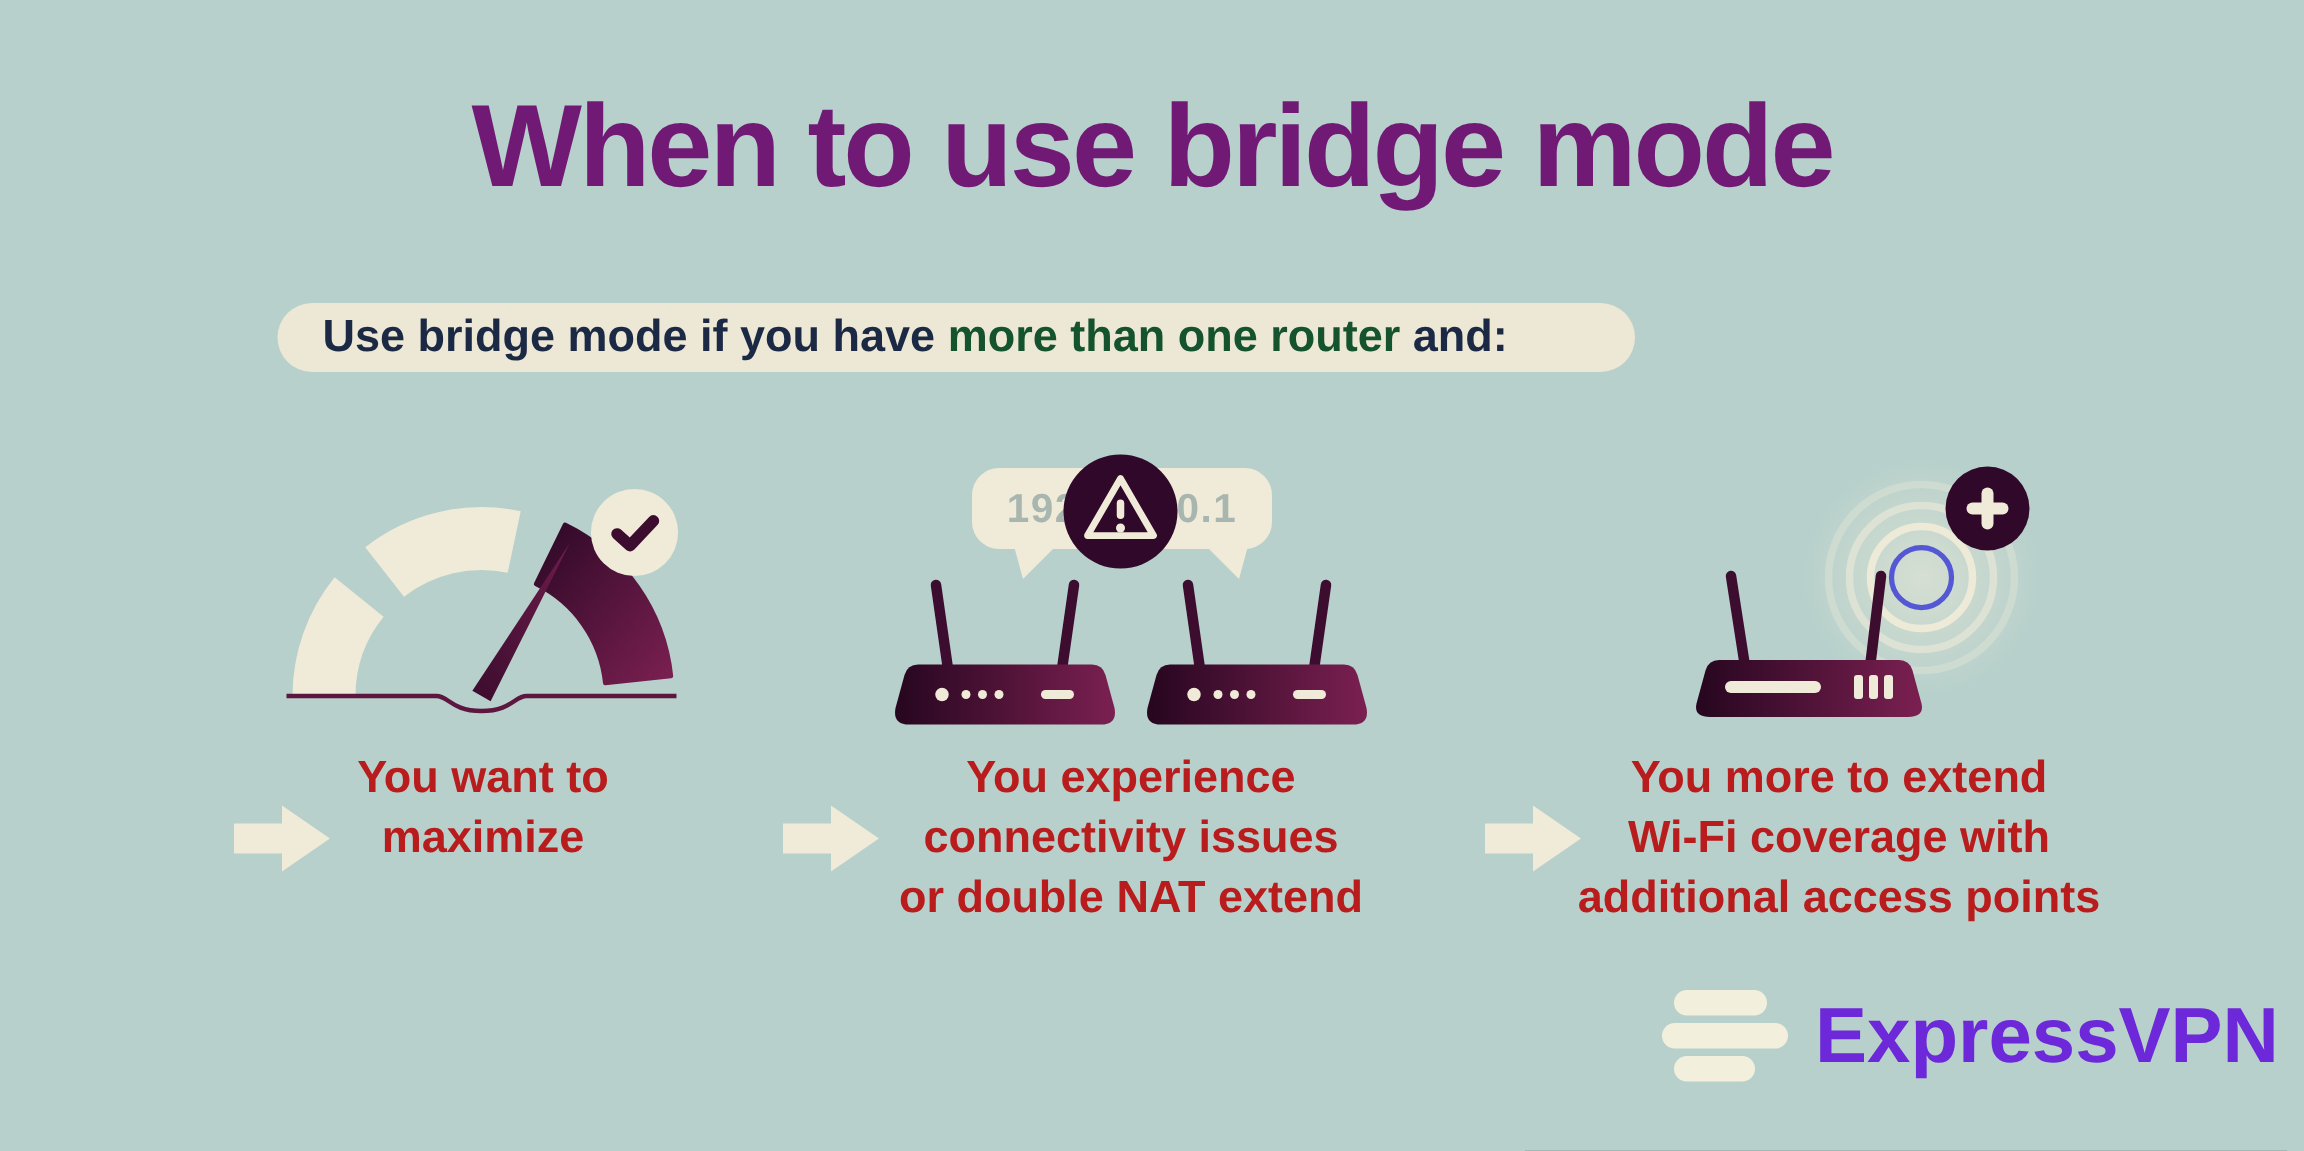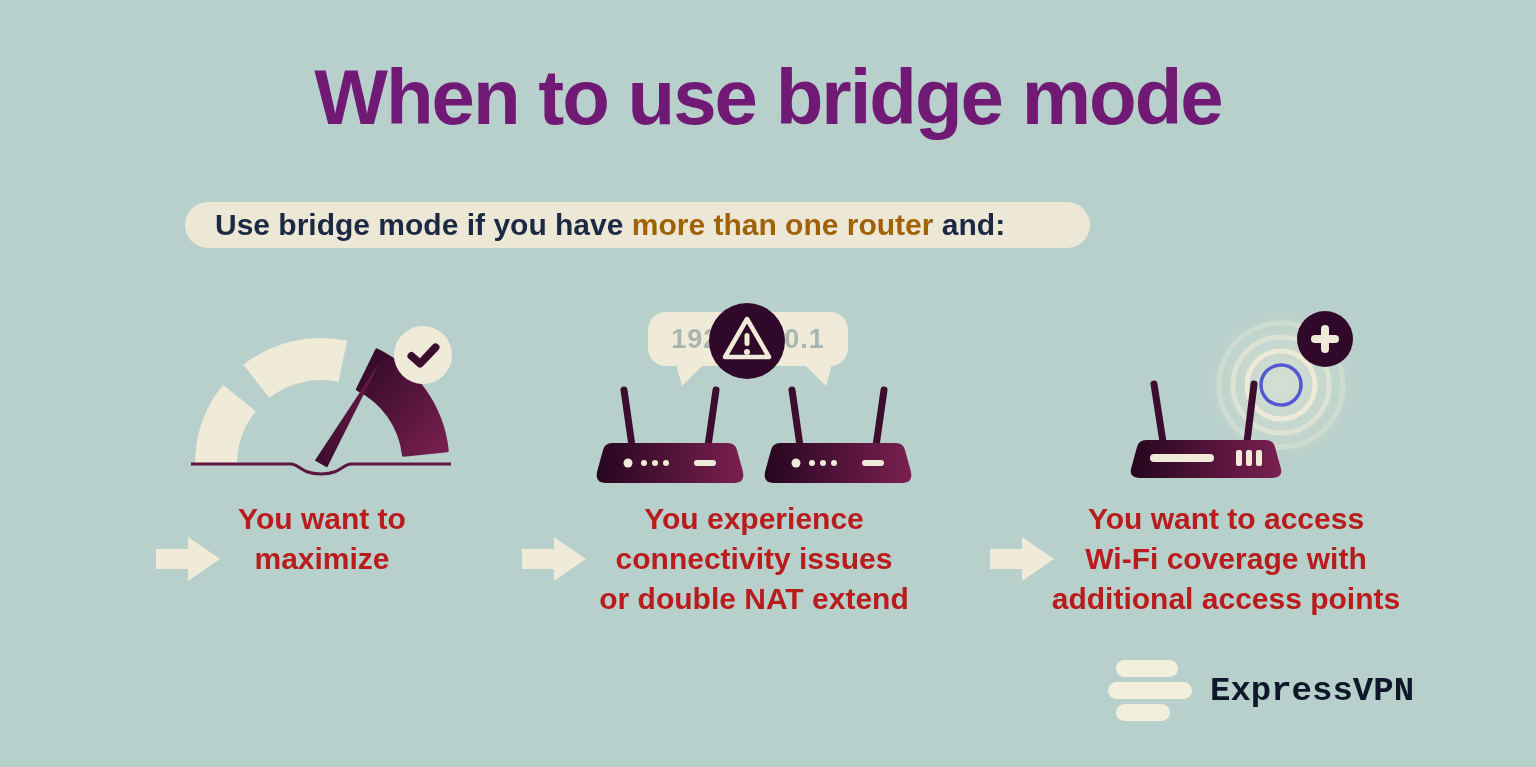--- a/index.html
+++ b/index.html
@@ -13,21 +13,21 @@
     position:absolute;left:0;right:0;top:52px;
     text-align:center;font-size:78px;font-weight:700;letter-spacing:-2px;
     color:#701a75;
   }
   .banner{
     position:absolute;left:185px;top:202px;width:905px;height:46px;
     box-sizing:border-box;border-radius:32px;background:#ece8d5;
     display:flex;align-items:center;padding:0 30px;
     font-size:30px;font-weight:600;color:#1b2944;white-space:pre;
   }
-  .banner .hl{color:#a16207;font-weight:700;}
+  .banner .hl{color:#14532d;font-weight:700;}
 
   .caption{
     position:absolute;top:499px;text-align:center;
     font-size:30px;font-weight:600;line-height:40px;color:#b91c1c;
   }
   .caption-1{left:172px;width:300px;}
   .caption-2{left:558px;width:392px;}
   .caption-3{left:1016px;width:420px;}
   .caption span{display:block;}
 
@@ -52,22 +52,22 @@
   .routers-svg{position:absolute;left:0;top:0;z-index:0;}
   .warn-badge{
     position:absolute;left:149px;top:3px;width:76px;height:76px;
     border-radius:50%;background:#30092a;z-index:3;
   }
   .logo{
     position:absolute;left:1108px;top:660px;
     display:flex;align-items:center;gap:18px;
   }
   .logo .wordmark{
-    font-family:Liberation Mono, monospace;
-    font-size:34px;font-weight:700;color:#0f172a;
+    font-family:Liberation Sans, sans-serif;
+    font-size:52px;font-weight:700;color:#6d28d9;
   }
 </style>
 </head>
 <body>
 
 <div class="stage">
 
   <div class="title">When to use bridge mode</div>
 
   <div class="banner">
@@ -181,21 +181,21 @@
   <div class="caption caption-1">
     <span>You want to</span>
     <span>maximize</span>
   </div>
   <div class="caption caption-2">
     <span>You experience</span>
     <span>connectivity issues</span>
     <span>or double NAT extend</span>
   </div>
   <div class="caption caption-3">
-    <span>You want to access</span>
+    <span>You more to extend</span>
     <span>Wi-Fi coverage with</span>
     <span>additional access points</span>
   </div>
 
   <div class="logo">
     <svg width="84" height="62" viewBox="0 0 84 62">
       <rect x="8" y="0" width="62" height="17" rx="8.5" fill="#f3efdd"></rect>
       <rect x="0" y="22" width="84" height="17" rx="8.5" fill="#f3efdd"></rect>
       <rect x="8" y="44" width="54" height="17" rx="8.5" fill="#f3efdd"></rect>
     </svg>

